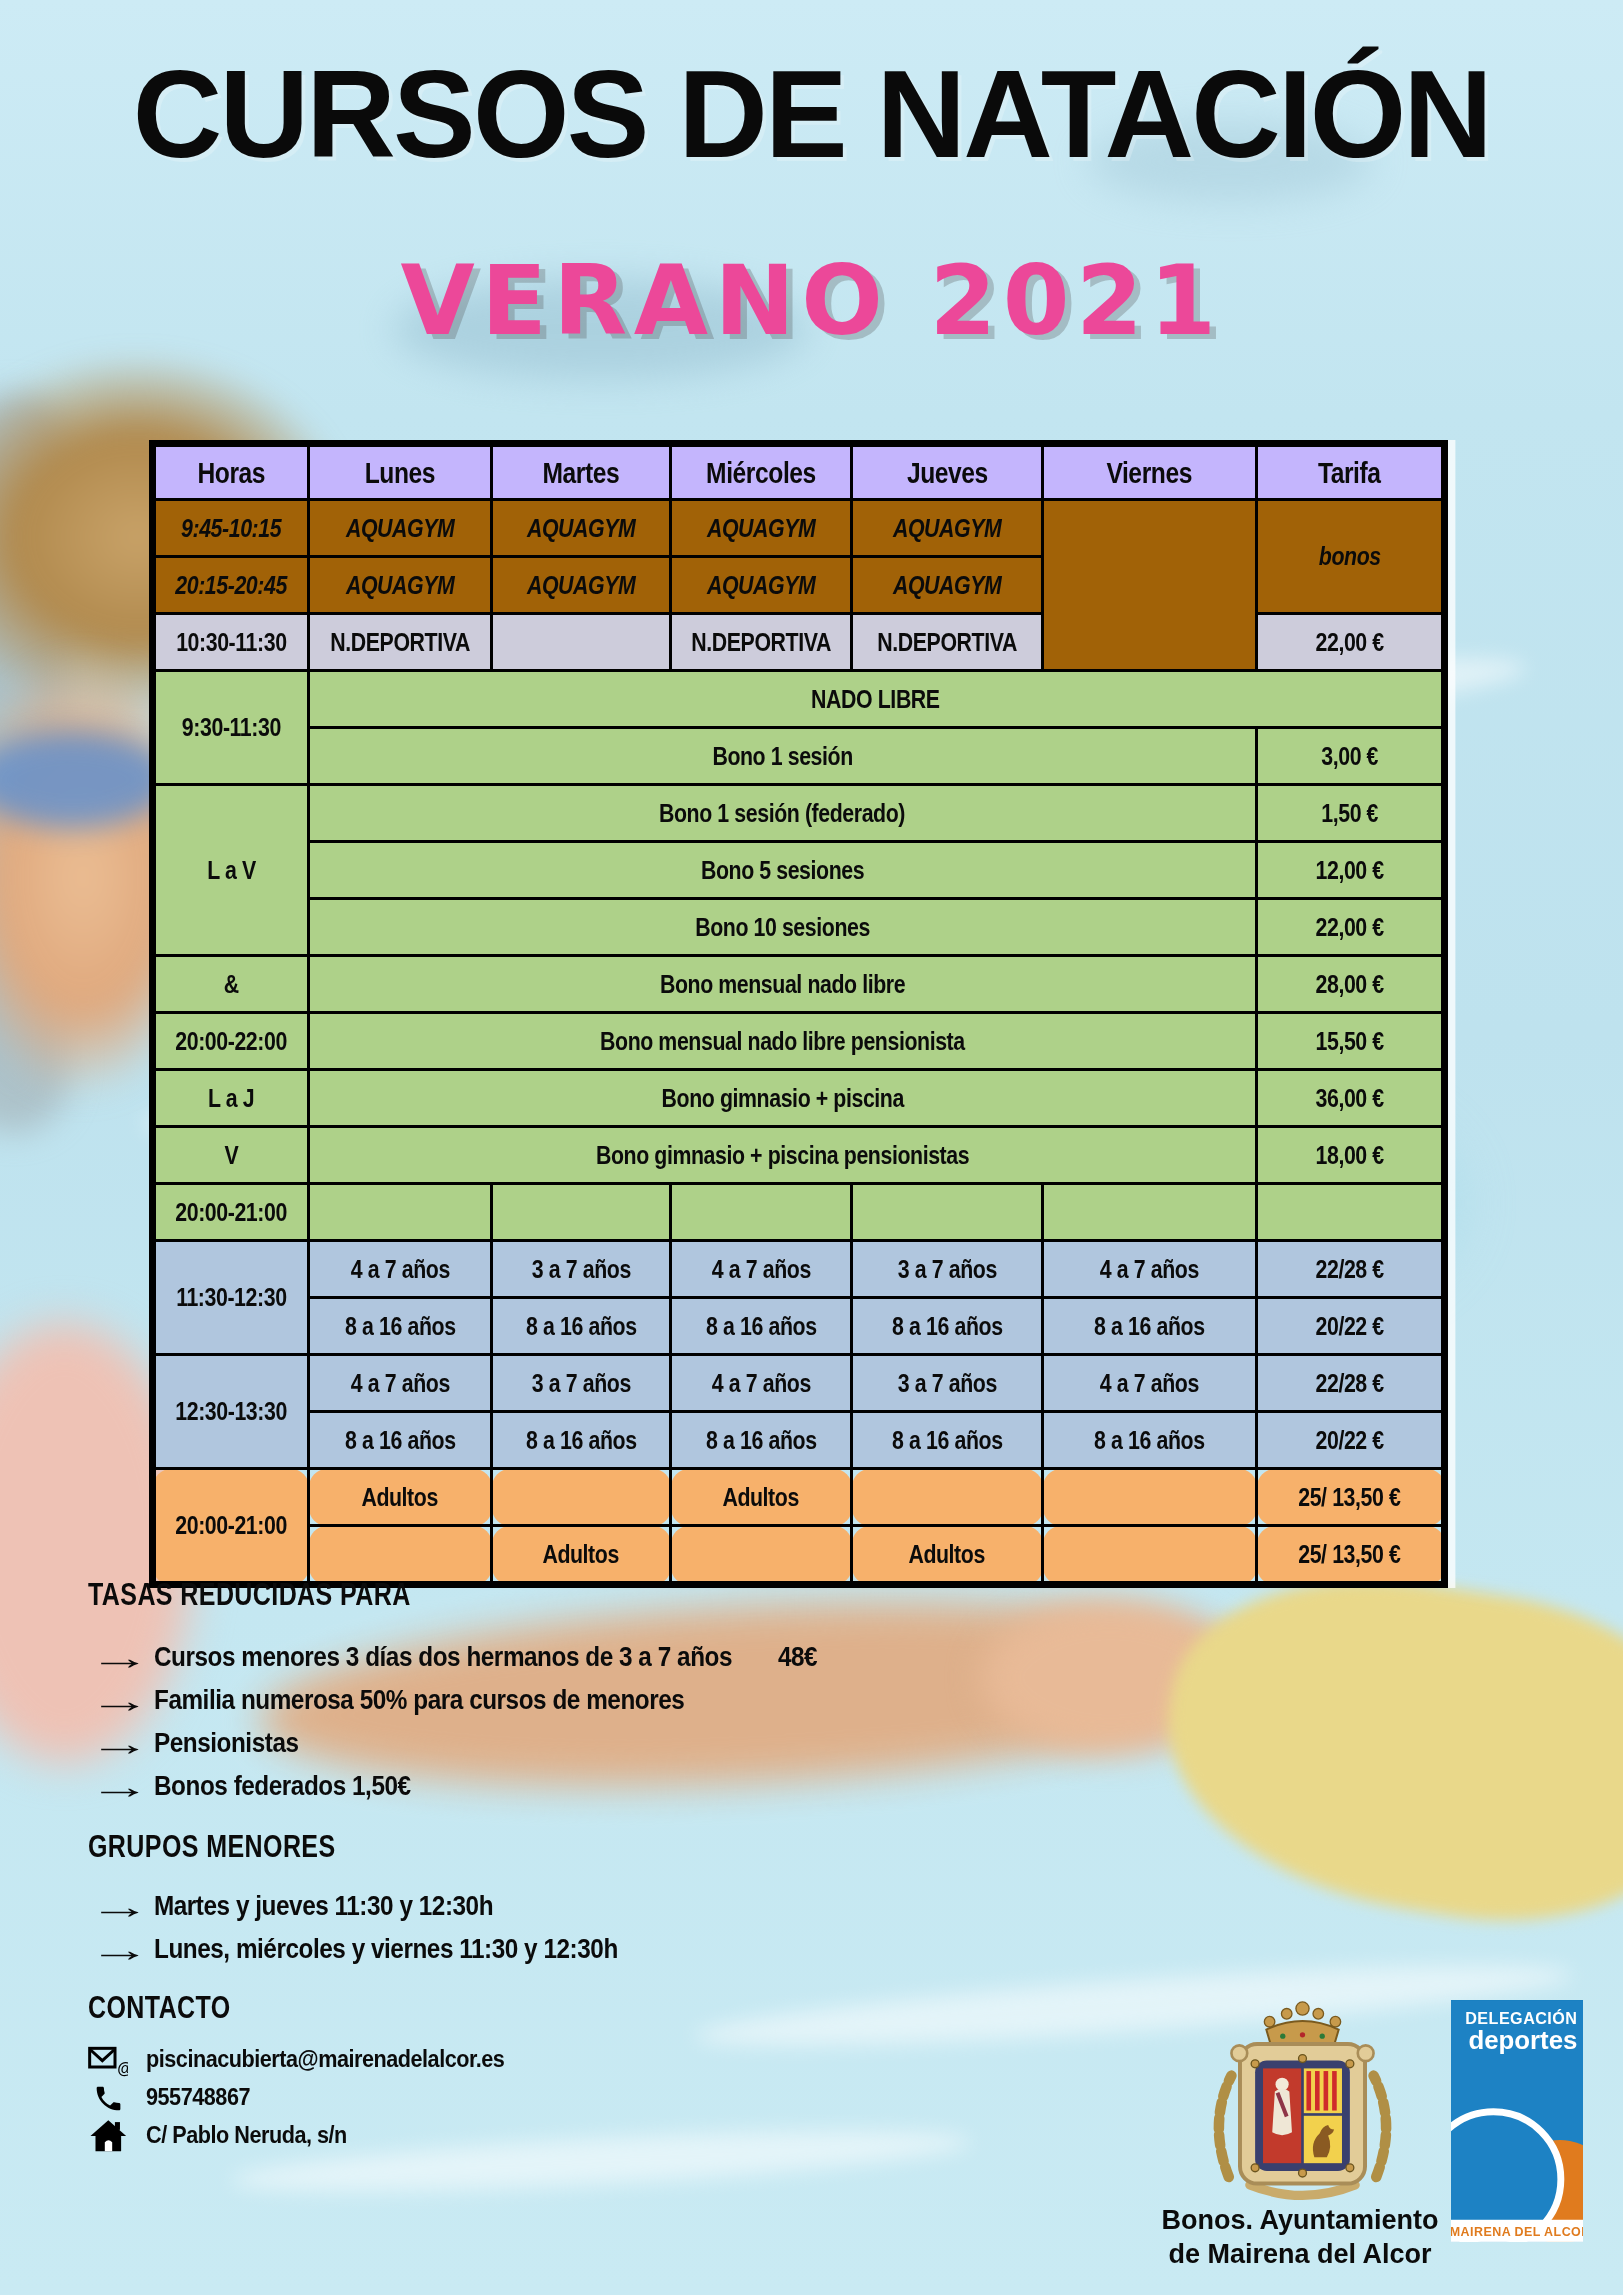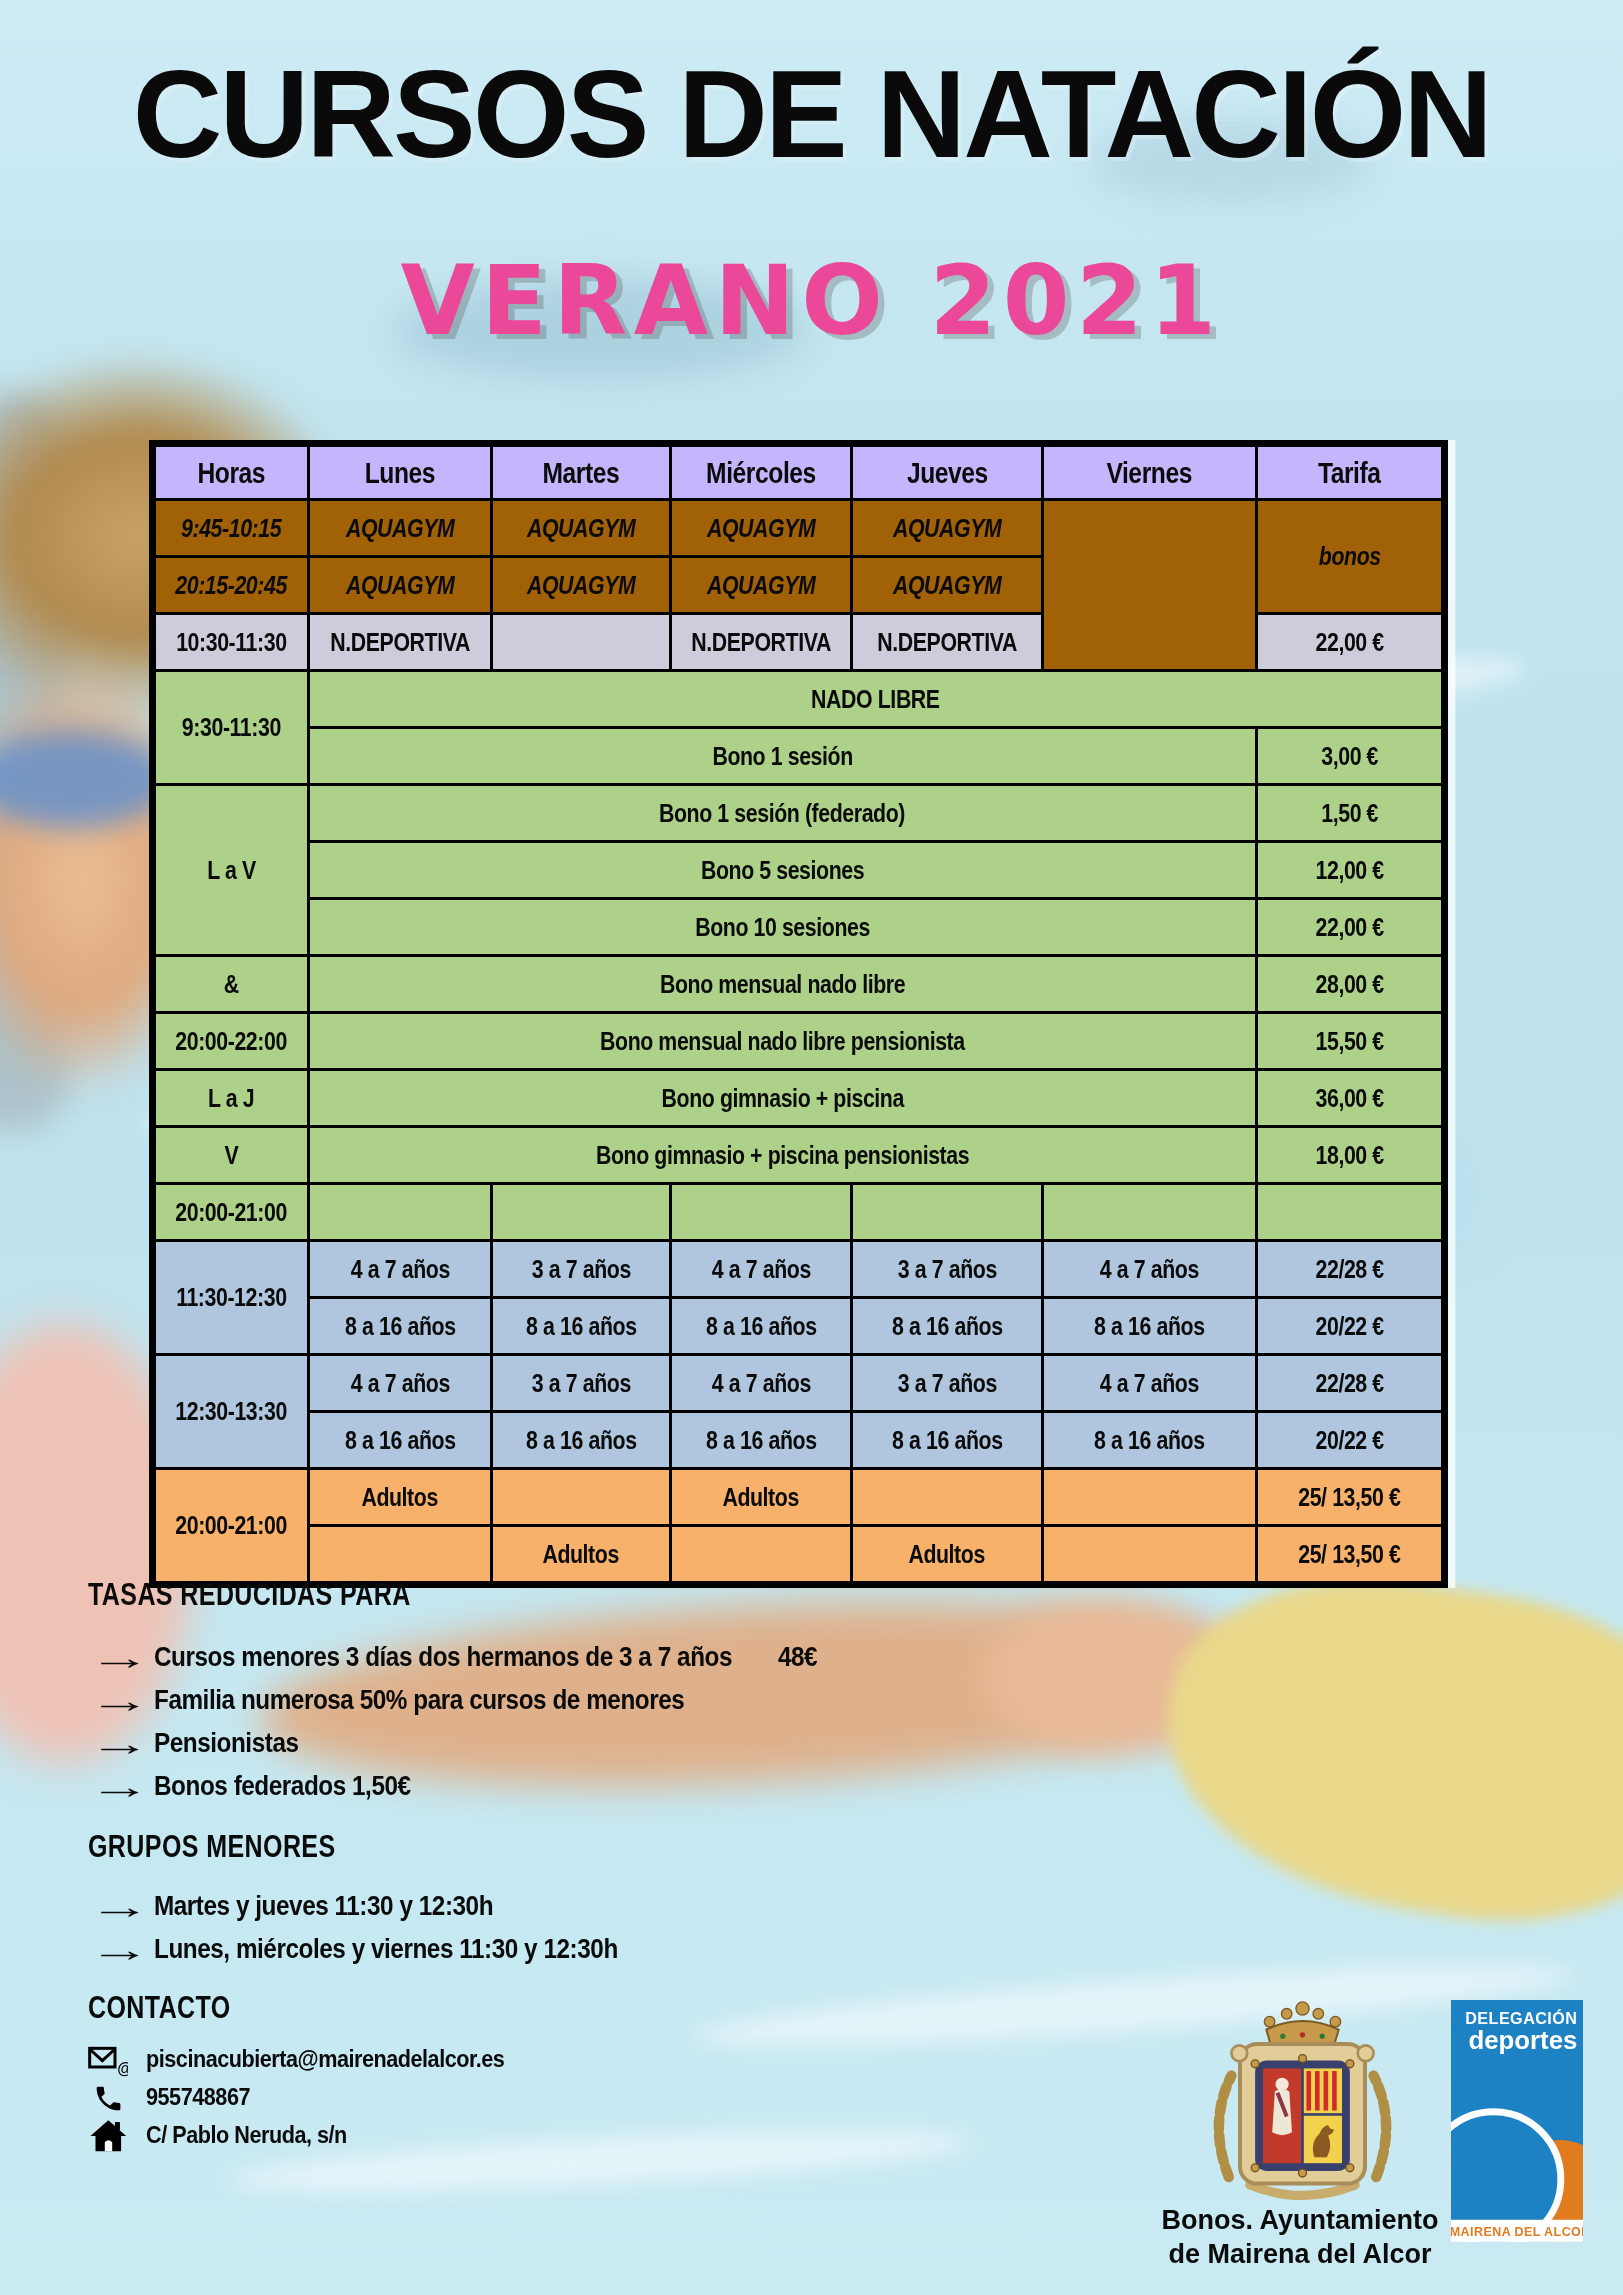--- a/index.html
+++ b/index.html
@@ -53,21 +53,21 @@
   }
   table.schedule{border:7.4px solid #000;}
   tr.r-hdr td{height:51px;}
   .cx{display:inline-block;transform:scaleX(.82);white-space:nowrap;font-size:26px;letter-spacing:-0.5px;}
   .th .cx, .cx.th{font-size:30px;}
   td.hdr{background:#c4b5fd;}
   td.pink{background:#a16207;font-style:italic;}
   td.lav{background:#cdccdb;}
   td.green{background:#aed189;}
   td.blue{background:#b0c6de;}
-  td.orange{background:#f7b16b;}
+  td.orange{background:#f7b16b;border-radius:18px;}
 
   
   .marker-h{font-weight:bold;font-size:30.5px;letter-spacing:0.5px;transform:scaleX(.82);transform-origin:left center;white-space:nowrap;}
   .item-row{display:flex;align-items:center;height:43px;white-space:nowrap;}
   .item-text{font-weight:bold;font-size:27px;letter-spacing:-0.5px;transform:scaleX(.9);transform-origin:left center;}
   .arrow{display:inline-block;font-size:33px;font-weight:bold;transform:scaleX(1.9);transform-origin:left center;margin-right:33px;line-height:1;}
   .price{margin-left:51px;}
   .tasas{left:88px;top:1577px;}
   .tasas .items{margin-top:24px;}
   .grupos{left:88px;top:1829px;}

